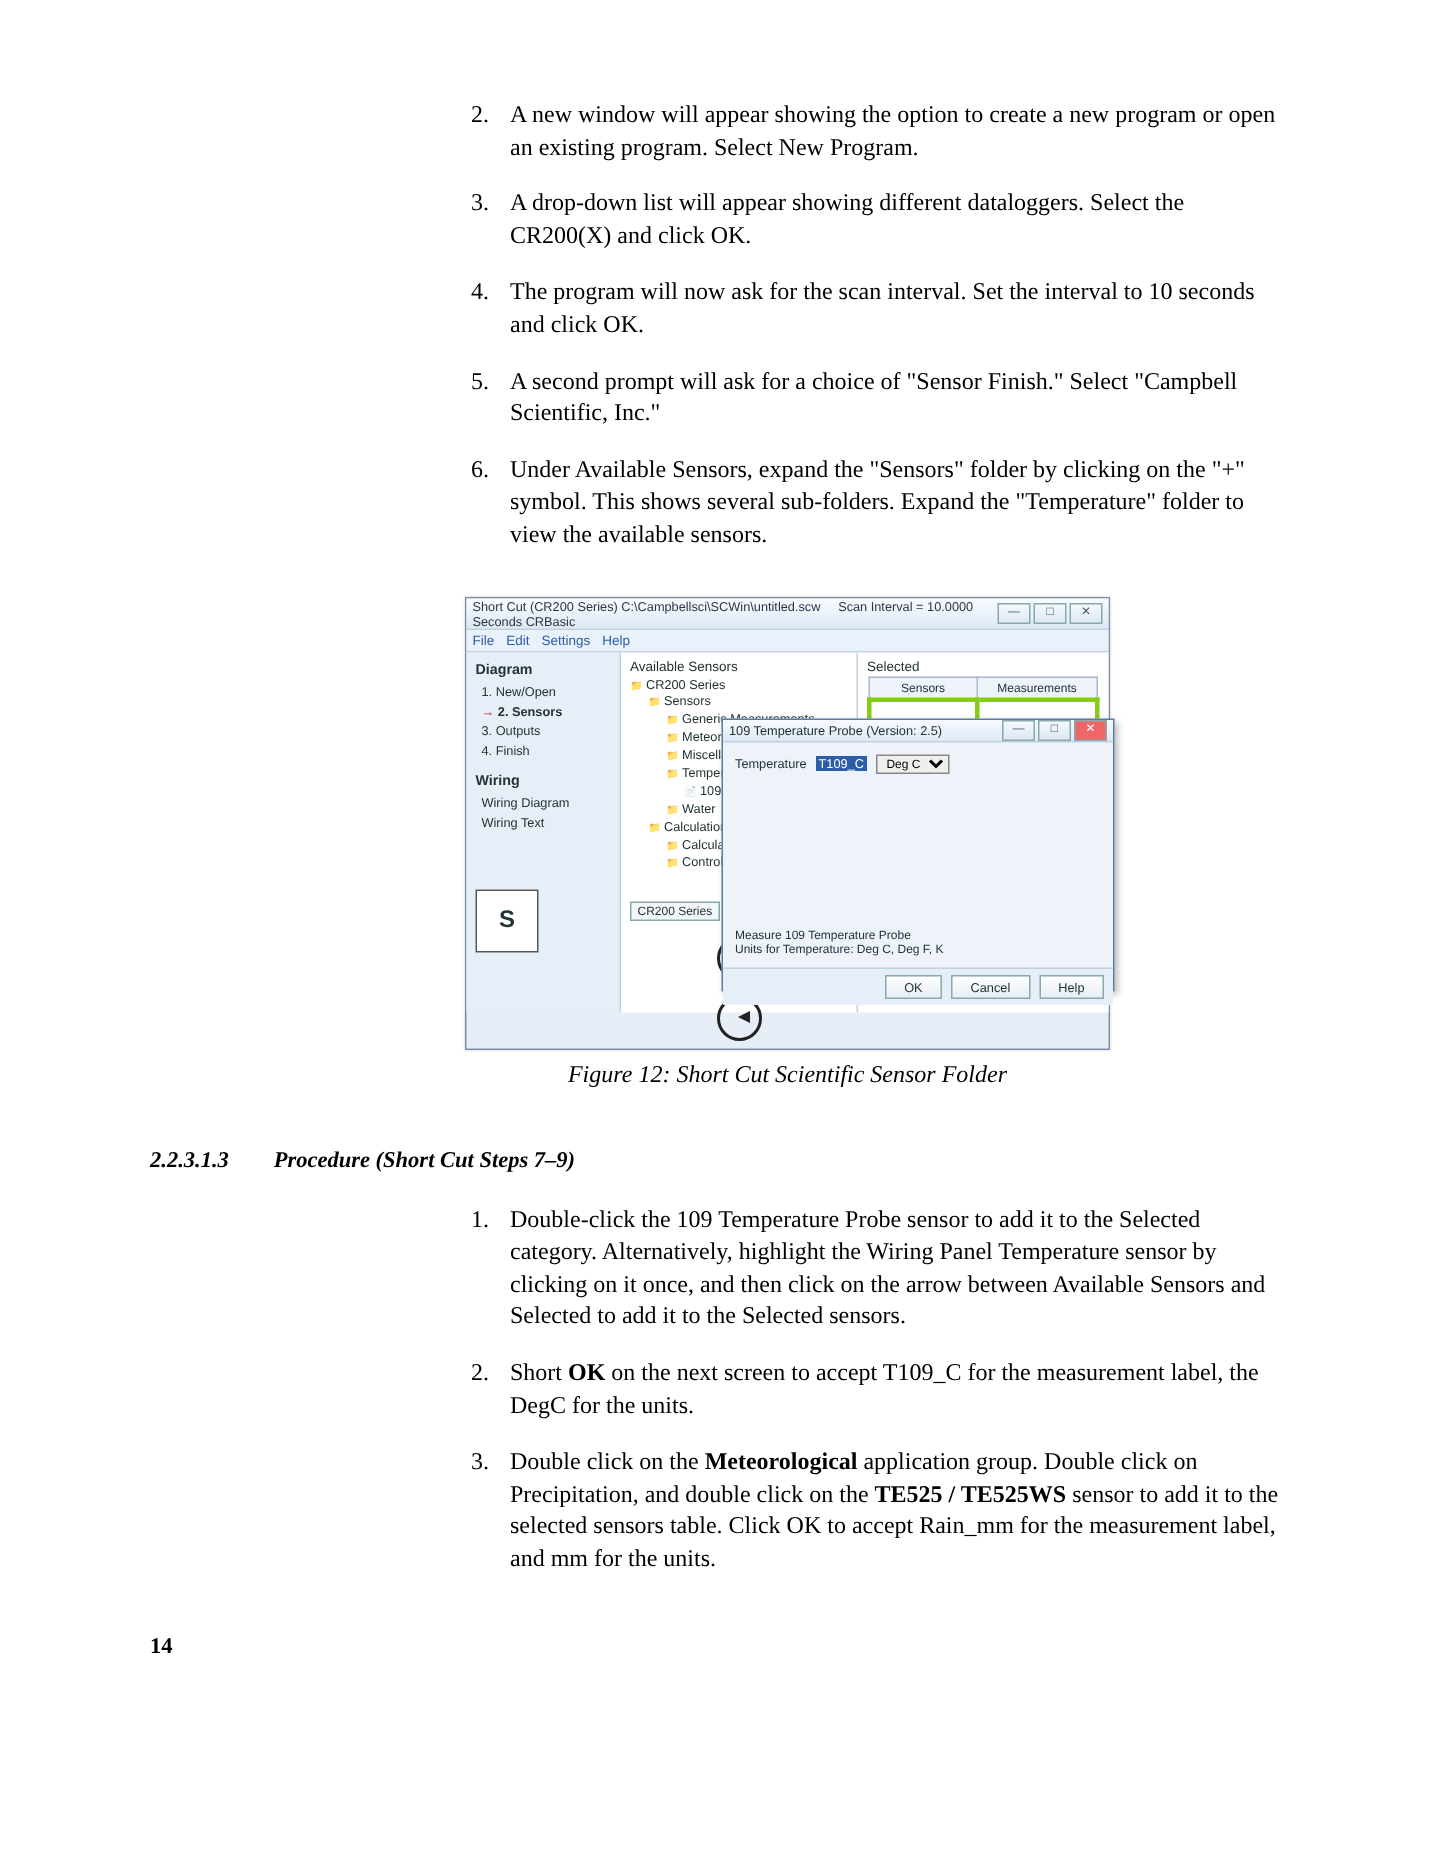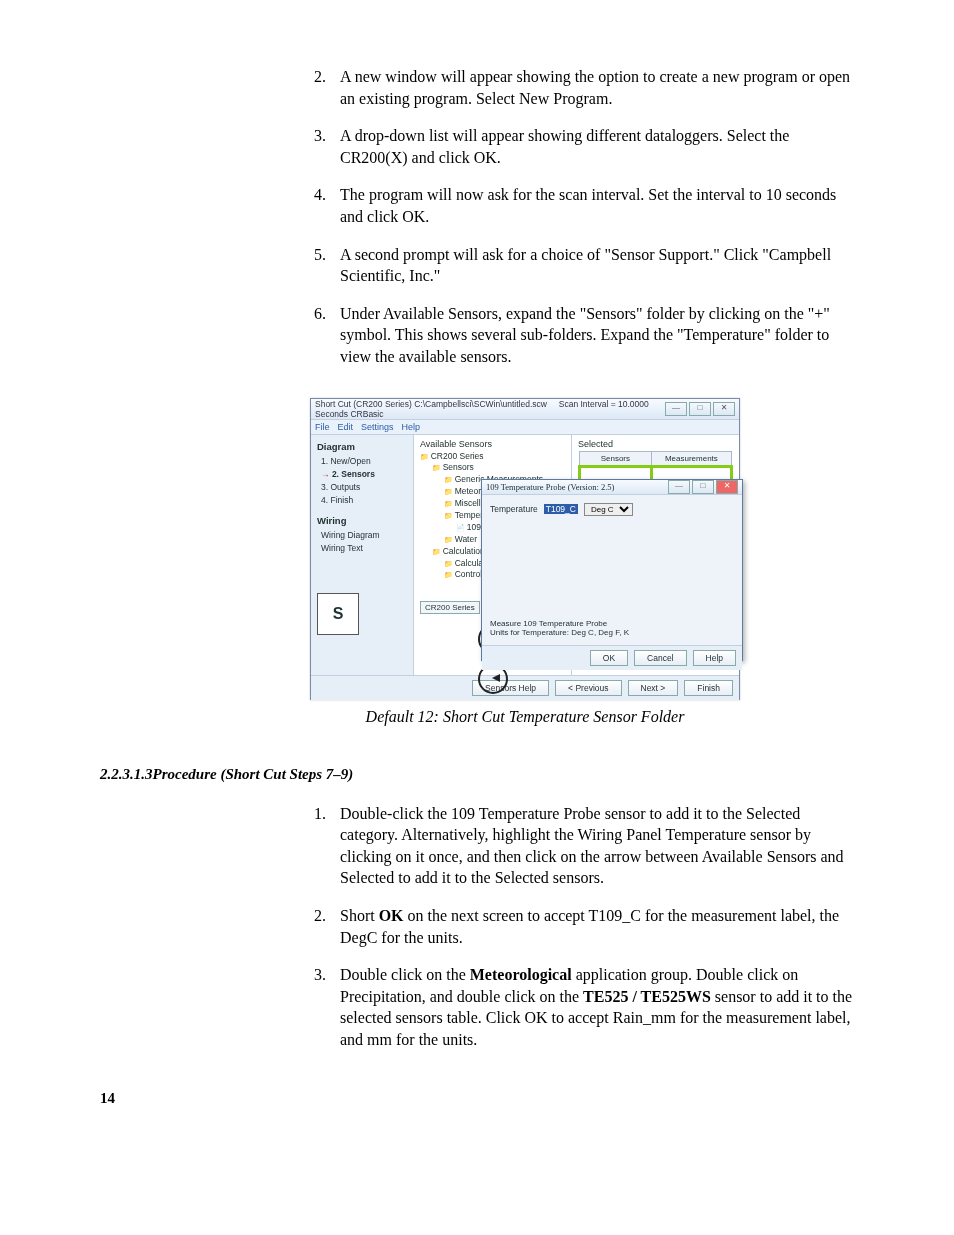--- a/index.html
+++ b/index.html
@@ -37,20 +37,21 @@
     width: 430px;
   }
   .figure-caption {
     text-align: center;
     font-style: italic;
     margin-top: 8px;
     font-size: 16px;
   }
   .subsection {
     display: flex;
+    gap: 30px;
     margin-top: 40px;
     margin-bottom: 20px;
     font-style: italic;
     font-weight: bold;
     font-size: 15px;
   }
   .pagenum {
     font-weight: bold;
     font-size: 15px;
     margin-top: 40px;
@@ -97,40 +98,40 @@
   .arrowbtn::after { content:""; position:absolute; left:6px; top:10px; width:0; height:0; border-left:8px solid #222; border-top:4px solid transparent; border-bottom:4px solid transparent;}
   .rightpanel { width:155px; background:#fff; padding:4px 6px; font-size:8.5px;}
   .smalltable { border-collapse:collapse; width:100%; font-size:8px; margin-top:2px;}
   .smalltable th { background:#eef3fa; padding:2px; border:1px solid #a8b8d0; font-weight:normal;}
   .smalltable td { background:#fff; padding:14px; border:3px solid #84cc16;}
   .dialog {
     position:absolute; left:170px; top:80px; width:260px; height:180px;
     background:#eef3fa; border:1px solid #5d7aa3; box-shadow:2px 2px 5px rgba(0,0,0,.3);
     font-size:8.5px;
   }
-  .dialog .titlebar { font-size:8.5px;font-family:Liberation Serif, serif; }
+  .dialog .titlebar { font-size:8.5px; }
   .dialog-body { padding:8px; display:flex; flex-direction:column; gap:8px; height:calc(100% - 46px);}
   .dialog-row { display:flex; align-items:center; gap:6px;}
   .dialog-row select { font-size:8px; padding:0 2px; border:1px solid #888;}
   .dialog-desc { font-size:8px; margin-top:auto;}
   .dialog-btns { display:flex; justify-content:flex-end; gap:6px; padding:4px 6px; border-top:1px solid #c2cfe0; background:#e6eef8;}
   .btn { border:1px solid #8aa; padding:2px 12px; font-size:8.5px; background:linear-gradient(#fff,#e8eef6);}
   .footerbar { display:flex; justify-content:flex-end; gap:6px; padding:4px 6px; border-top:1px solid #c2cfe0; background:#e6eef8;}
   .hl { background:#2d5da9; color:#fff; padding:0 2px;}
 </style>
 </head>
 <body>
 
 <div class="page">
 
   <ol class="steps" start="2">
     <li>A new window will appear showing the option to create a new program or open an existing program. Select New Program.</li>
     <li>A drop-down list will appear showing different dataloggers. Select the CR200(X) and click OK.</li>
     <li>The program will now ask for the scan interval. Set the interval to 10 seconds and click OK.</li>
-    <li>A second prompt will ask for a choice of "Sensor Support." Click "Campbell Scientific, Inc."</li>
+    <li>A second prompt will ask for a choice of "Sensor Finish." Select "Campbell Scientific, Inc."</li>
     <li>Under Available Sensors, expand the "Sensors" folder by clicking on the "+" symbol. This shows several sub-folders. Expand the "Temperature" folder to view the available sensors.</li>
   </ol>
 
   <div class="figure-container">
     <div class="app-window">
       <div class="titlebar">
         <span class="tleft">
           <span>Short Cut (CR200 Series) C:\Campbellsci\SCWin\untitled.scw</span>
           &nbsp;&nbsp;&nbsp;
           <span>Scan Interval = 10.0000 Seconds CRBasic</span>
@@ -199,26 +200,20 @@
               <th>Measurements</th>
             </tr>
             <tr>
               <td>Default</td>
               <td>Batt_Volt</td>
             </tr>
           </tbody>
             </table>
         </div>
       </div>
-      <div class="footerbar">
-        <span class="btn">Sensors Help</span>
-        <span class="btn">&lt; Previous</span>
-        <span class="btn">Next &gt;</span>
-        <span class="btn">Finish</span>
-      </div>
 
       <div class="dialog">
         <div class="titlebar">
           <span>109 Temperature Probe (Version: 2.5)</span>
           <span class="winbtns">
             <span class="winbtn">—</span>
             <span class="winbtn">□</span>
             <span class="winbtn" style="background:#e66;color:#fff">✕</span>
           </span>
         </div>
@@ -235,21 +230,21 @@
             <div>Units for Temperature: Deg C, Deg F, K</div>
           </div>
         </div>
         <div class="dialog-btns">
           <span class="btn">OK</span>
           <span class="btn">Cancel</span>
           <span class="btn">Help</span>
         </div>
       </div>
     </div>
-    <div class="figure-caption">Default 12: Short Cut Temperature Sensor Folder</div>
+    <div class="figure-caption">Figure 12: Short Cut Scientific Sensor Folder</div>
   </div>
 
   <div class="subsection">
     <span>2.2.3.1.3</span>
     <span>Procedure (Short Cut Steps 7–9)</span>
   </div>
 
   <ol class="steps">
     <li>Double-click the 109 Temperature Probe sensor to add it to the Selected category. Alternatively, highlight the Wiring Panel Temperature sensor by clicking on it once, and then click on the arrow between Available Sensors and Selected to add it to the Selected sensors.</li>
     <li>

